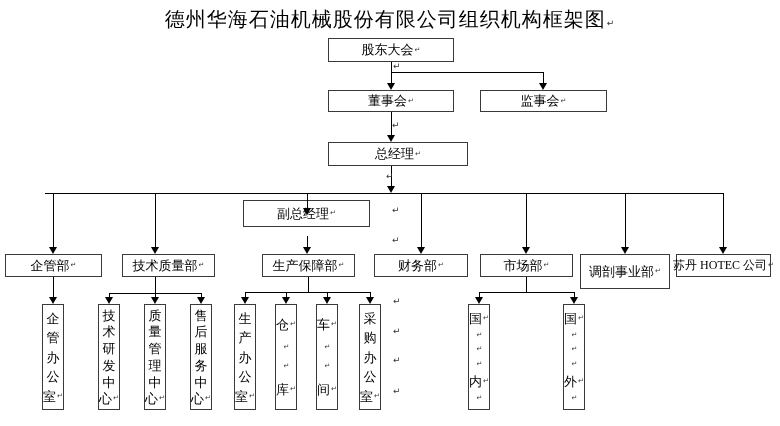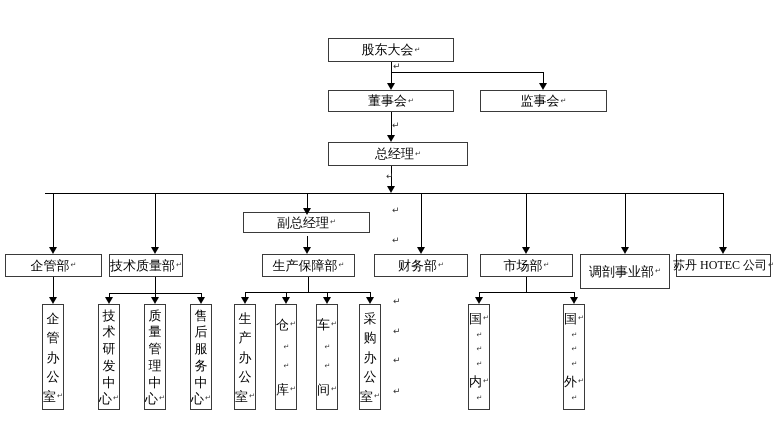--- a/index.html
+++ b/index.html
@@ -23,29 +23,30 @@
   .hl{position:absolute;height:1px;background:#000;}
   .lv{position:absolute;width:1px;background:#000;}
   .arr{position:absolute;width:0;height:0;border-left:4px solid transparent;
        border-right:4px solid transparent;border-top:7px solid #000;}
 </style>
 </head>
 <body>
 
 <div class="canvas">
 
+  <div class="title">德州华海石油机械股份有限公司组织机构框架图<span class="ret">↵</span></div>
 
   <div class="box" style="left:328px;top:38px;width:126px;height:24px">股东大会<span class="ret">↵</span></div>
   <div class="box" style="left:328px;top:90px;width:126px;height:22px">董事会<span class="ret">↵</span></div>
   <div class="box" style="left:480px;top:90px;width:127px;height:22px">监事会<span class="ret">↵</span></div>
   <div class="box" style="left:328px;top:142px;width:140px;height:24px">总经理<span class="ret">↵</span></div>
-  <div class="box" style="left:243px;top:212px;width:127px;height:21px">副总经理<span class="ret">↵</span></div>
+  <div class="box" style="left:243px;top:200px;width:127px;height:27px">副总经理<span class="ret">↵</span></div>
 
   <div class="box" style="left:5px;top:254px;width:97px;height:23px">企管部<span class="ret">↵</span></div>
-  <div class="box" style="left:109px;top:254px;width:74px;height:23px">技术质量部<span class="ret">↵</span></div>
+  <div class="box" style="left:122px;top:254px;width:93px;height:23px">技术质量部<span class="ret">↵</span></div>
   <div class="box" style="left:262px;top:254px;width:93px;height:23px">生产保障部<span class="ret">↵</span></div>
   <div class="box" style="left:374px;top:254px;width:94px;height:23px">财务部<span class="ret">↵</span></div>
   <div class="box" style="left:480px;top:254px;width:93px;height:23px">市场部<span class="ret">↵</span></div>
   <div class="box" style="left:580px;top:254px;width:90px;height:35px">调剖事业部<span class="ret">↵</span></div>
   <div class="box small" style="left:676px;top:254px;width:95px;height:23px">苏丹 HOTEC 公司<span class="ret">↵</span></div>
 
   <div class="vbox" style="left:42px;top:304px">
       <div class="vc">企</div>
       <div class="vc">管</div>
       <div class="vc">办</div>

